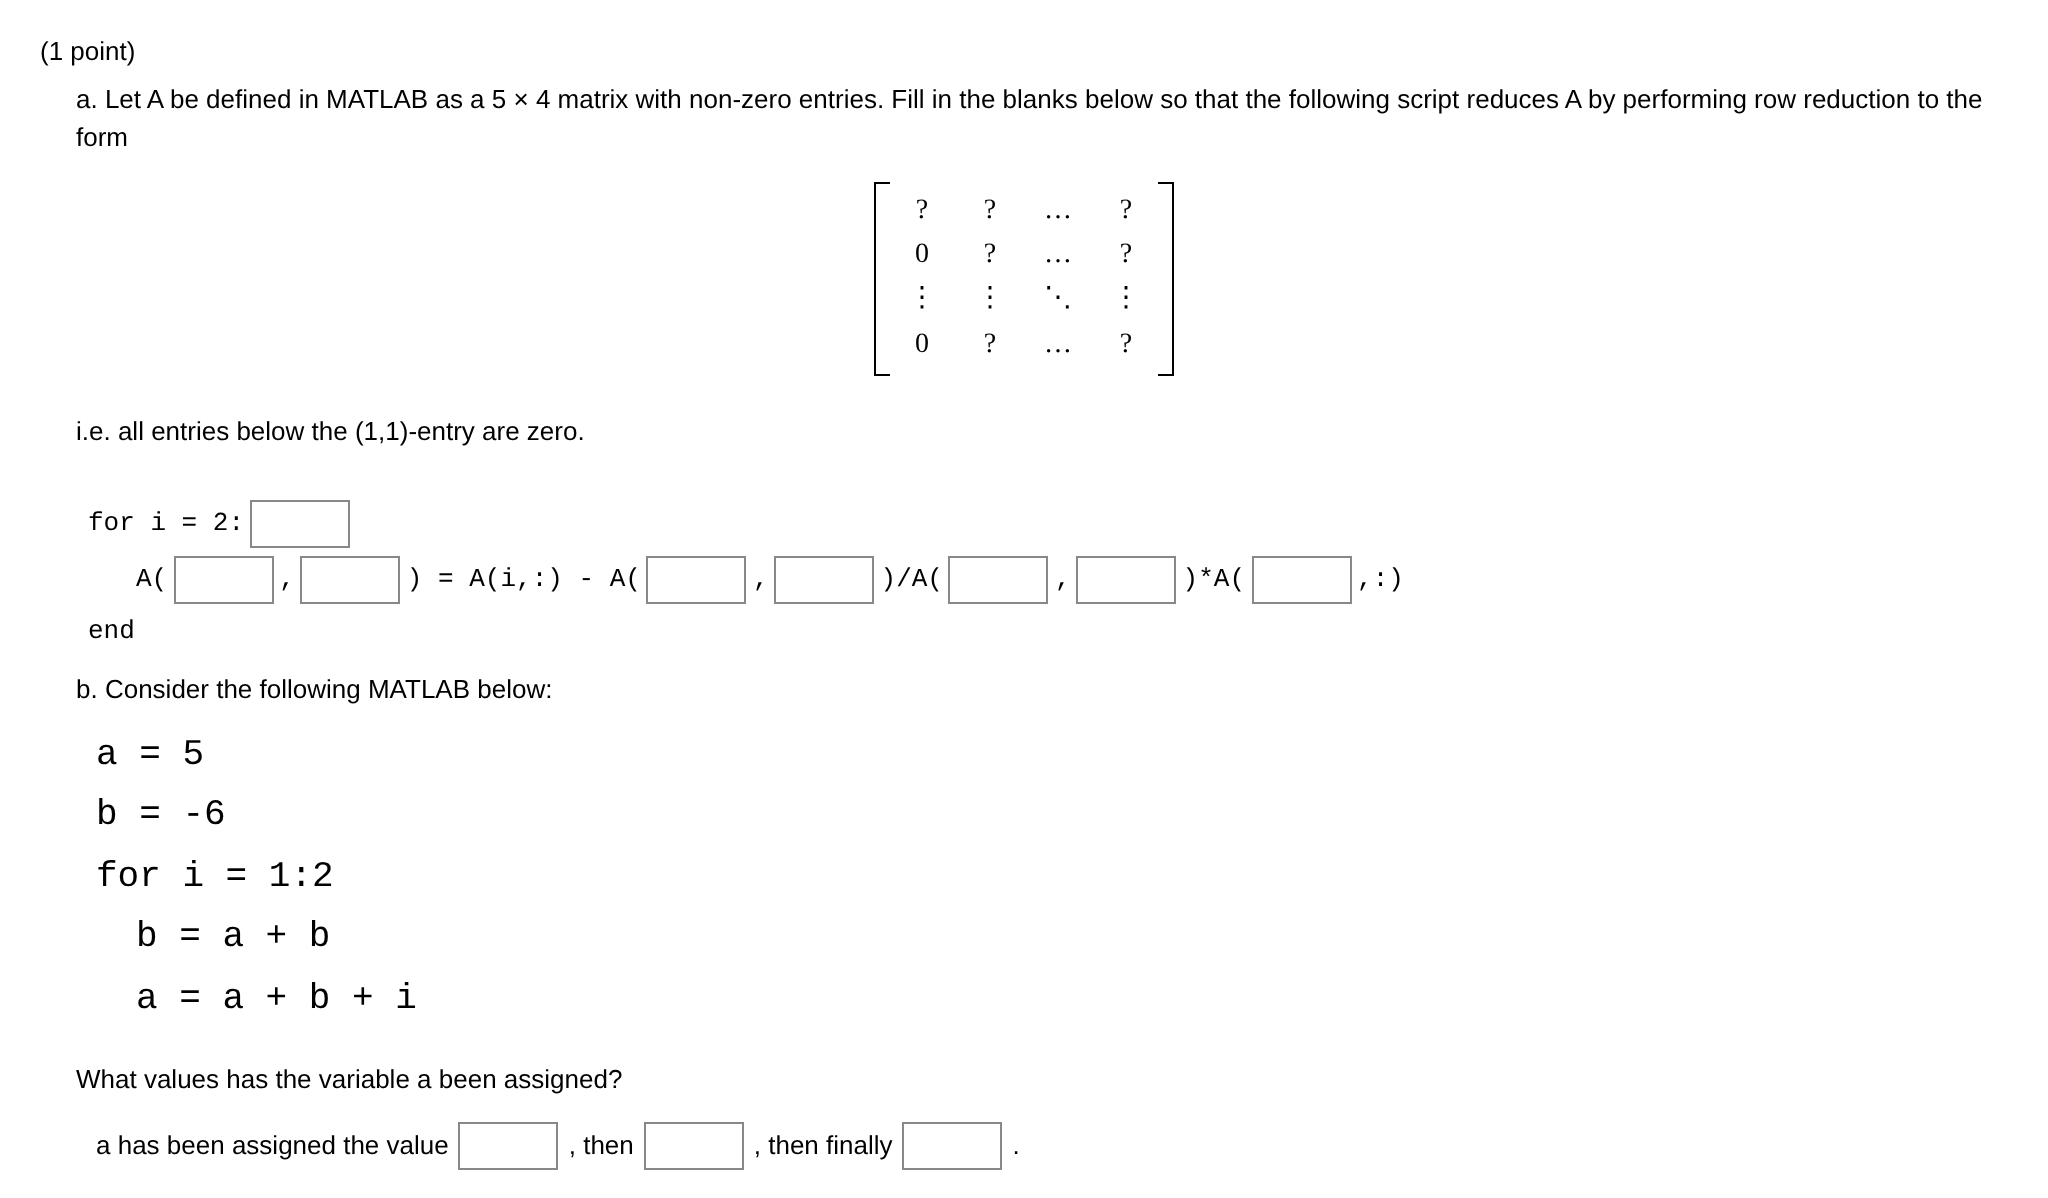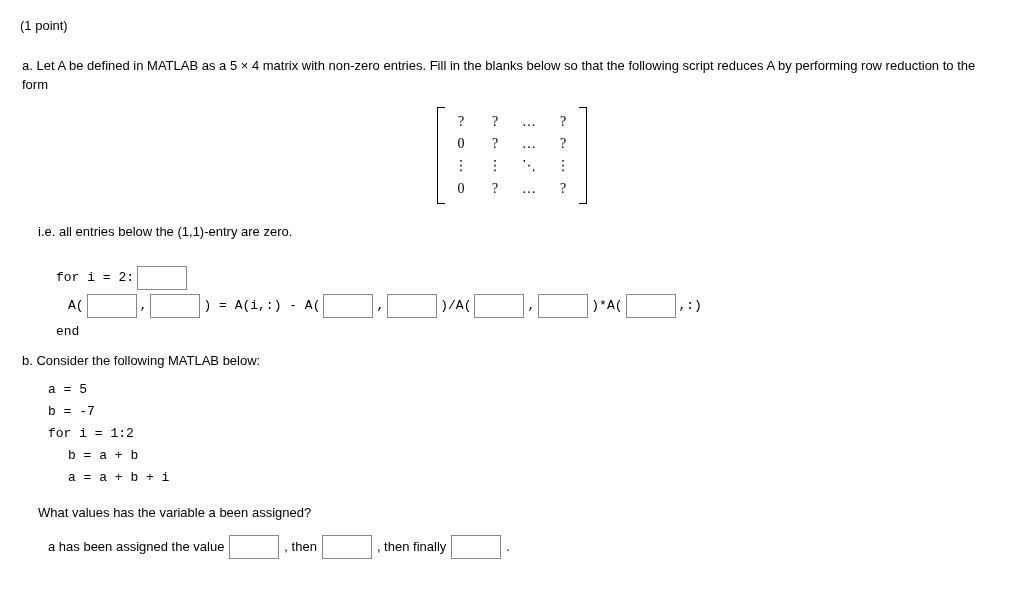--- a/index.html
+++ b/index.html
@@ -4,23 +4,23 @@
   <style>
     * { margin: 0; padding: 0; box-sizing: border-box; }
     body {
       font-family: Arial, Helvetica, sans-serif;
       font-size: 13px;
       color: #000;
       background: #fff;
       padding: 16px 20px;
       line-height: 1.5;
     }
-    .points { margin-bottom: 20px; }
+    .points { margin-bottom: 4px; }
     .part-a, .part-b { margin-bottom: 10px; }
-    .indent { margin-left: 2px; }
+    .indent { margin-left: 18px; }
     .matrix-wrap {
       display: flex;
       justify-content: center;
       margin: 12px 0 18px 0;
     }
     .matrix {
       display: inline-flex;
       align-items: stretch;
     }
     .bracket {
@@ -38,31 +38,31 @@
       gap: 18px;
       font-family: serif;
       font-size: 14px;
       line-height: 1.6;
     }
     .matrix-cell { min-width: 16px; text-align: center; }
     .subnote { margin: 10px 0 24px 18px; }
     .code-line {
       font-family: "Courier New", monospace;
       font-size: 13px;
-      margin-left: 36px;
+      margin-left: 24px;
       margin-bottom: 4px;
       display: flex;
       align-items: center;
       flex-wrap: wrap;
       gap: 3px;
     }
     .code-line.inner { margin-left: 48px; }
     .code-block {
       font-family: "Courier New", monospace;
-      font-size: 13px;
+      font-size: 18px;
       margin-left: 28px;
       margin-top: 8px;
       margin-bottom: 12px;
       line-height: 1.7;
     }
     .code-block .inner { margin-left: 20px; }
     input.blank {
       width: 50px;
       height: 24px;
       border: 1px solid #888;
@@ -153,21 +153,21 @@
     <span class="mono">end</span>
   </div>
 
 </div>
 
 <div class="part-b">
   <div class="indent">b. Consider the following MATLAB below:</div>
 
   <div class="code-block">
     <div>a = 5</div>
-    <div>b = -7</div>
+    <div>b = -6</div>
     <div>for i = 1:2</div>
     <div class="inner">b = a + b</div>
     <div class="inner">a = a + b + i</div>
   </div>
 
   <div class="question">What values has the variable a been assigned?</div>
 
   <div class="answer-line">
     <span>a has been assigned the value</span>
     <input class="blank" style="">

